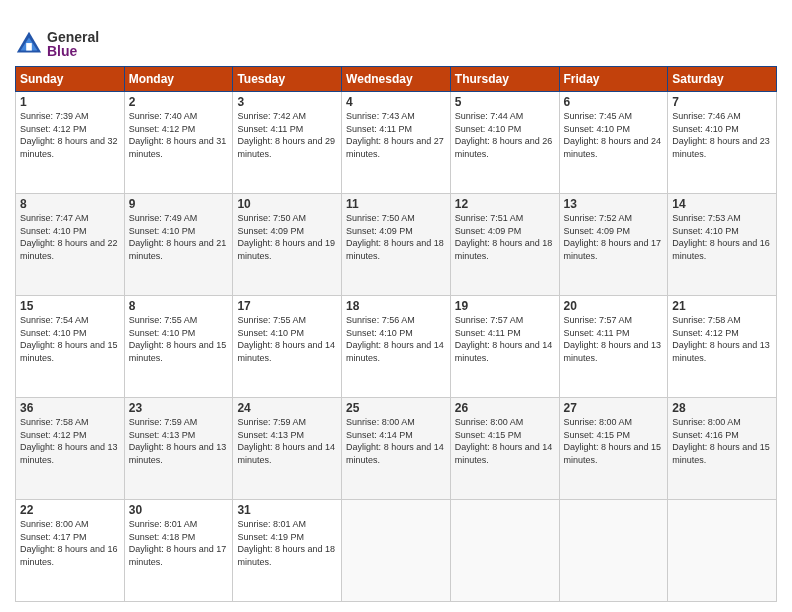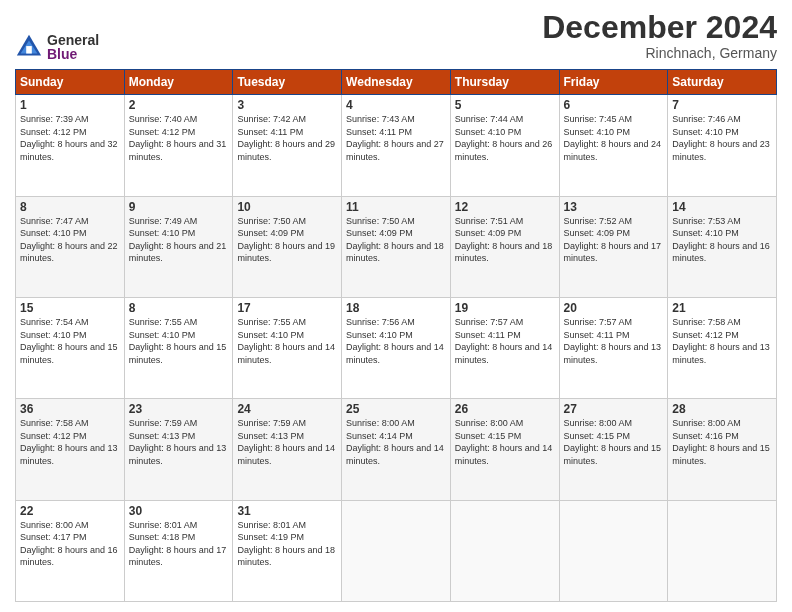--- a/index.html
+++ b/index.html
@@ -13,22 +13,23 @@
     .page {
       width: 792px;
       height: 612px;
       padding: 10px 15px;
       display: flex;
       flex-direction: column;
     }
     .header {
       display: flex;
       justify-content: space-between;
-      align-items: flex-end;
+      align-items: flex-start;
       margin-bottom: 8px;
+      margin-top: 20px;
     }
     .logo {
       display: flex;
       align-items: center;
       gap: 4px;
     }
     .logo-text {
       display: flex;
       flex-direction: column;
       line-height: 1;
@@ -112,24 +113,20 @@
       <svg class="logo-icon" viewBox="0 0 30 30">
         <polygon points="15,2 28,24 2,24" fill="#2255aa"></polygon>
         <polygon points="15,8 24,22 6,22" fill="#4488dd"></polygon>
         <rect x="12" y="14" width="6" height="8" fill="#fff"></rect>
       </svg>
       <div class="logo-text">
         <span class="logo-general">General</span>
         <span class="logo-blue">Blue</span>
       </div>
     </div>
-    <div class="title-area">
-      <div class="month-title">December 2024</div>
-      <div class="location">Rinchnach, Germany</div>
-    </div>
   </div>
 
   <table class="calendar">
     <thead>
       <tr>
         <th>Sunday</th>
         <th>Monday</th>
         <th>Tuesday</th>
         <th>Wednesday</th>
         <th>Thursday</th>

